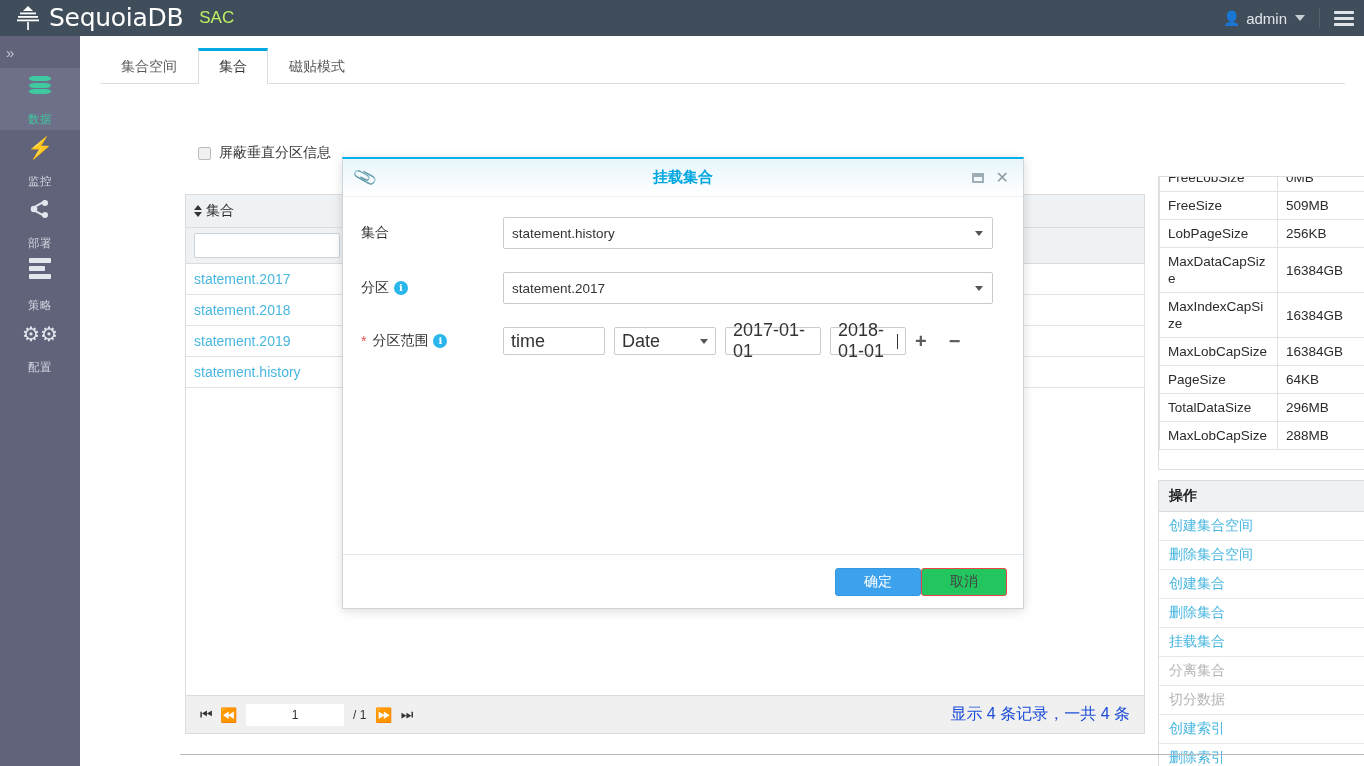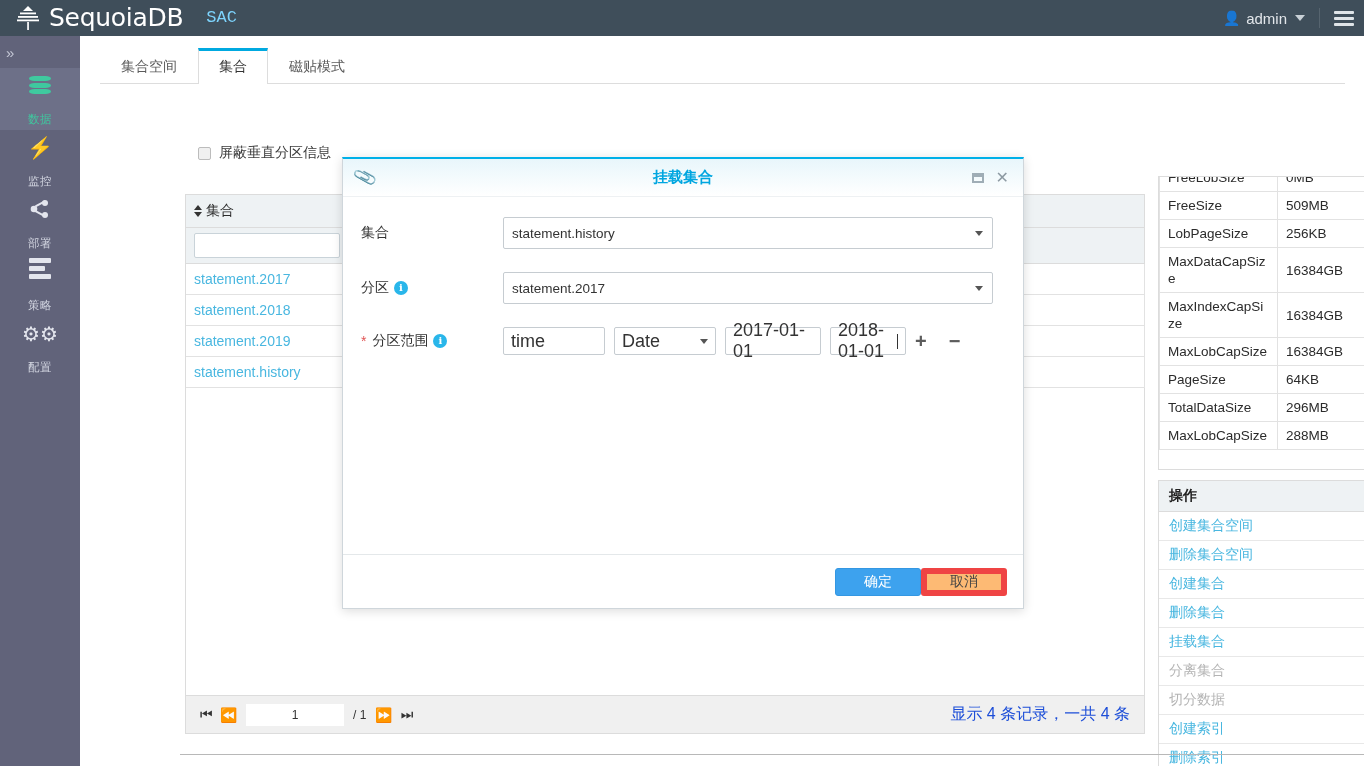--- a/index.html
+++ b/index.html
@@ -24,22 +24,22 @@
     display: flex; align-items: center; gap: 7px;
     margin-left: 14px;
   }
   .brand-logo { width: 28px; height: 28px; position: relative; }
   .brand-text {
     font-size: 25px; color: #ffffff; letter-spacing: -0.3px;
     font-family: "DejaVu Sans", sans-serif; font-weight: 400;
     line-height: 28px;
   }
   .brand-sac {
-    font-size: 17px; color: #7dd3fc; margin-left: 16px;
-    font-family: Liberation Mono, monospace;
+    font-size: 17px; color: #bef264; margin-left: 9px;
+    font-family: Liberation Sans, sans-serif;
     line-height: 28px;
   }
   .topbar-right {
     margin-left: auto; display: flex; align-items: center;
     height: 36px; color: #d8dde1;
   }
   .user-menu {
     display: flex; align-items: center; gap: 5px;
     font-size: 15px; padding: 0 10px; color: #e2e6ea;
   }
@@ -301,21 +301,21 @@
     position: absolute; left: 0; bottom: 0; width: 680px; height: 54px;
     border-top: 1px solid #e4e8ea; background: #fff;
     display: flex; align-items: center; justify-content: flex-end;
     padding-right: 16px;
   }
   .btn {
     height: 28px; min-width: 86px; font-size: 14px; border-radius: 3px;
     display: flex; align-items: center; justify-content: center; cursor: pointer;
   }
   .btn-primary { background: #3da2ee; color: #fff; border: 1px solid #3497e2; }
-  .btn-default { background: #fdba74; color: #444; border: 6px solid #ef4444; }
+  .btn-default { background: #22c55e; color: #444; border: 1px solid #ef4444; }
 </style>
 </head>
 <body>
 
 <div class="app">
 
   <div class="topbar">
     <div class="brand">
       <span class="brand-logo">
         <svg width="28" height="28" viewBox="0 0 28 28">

